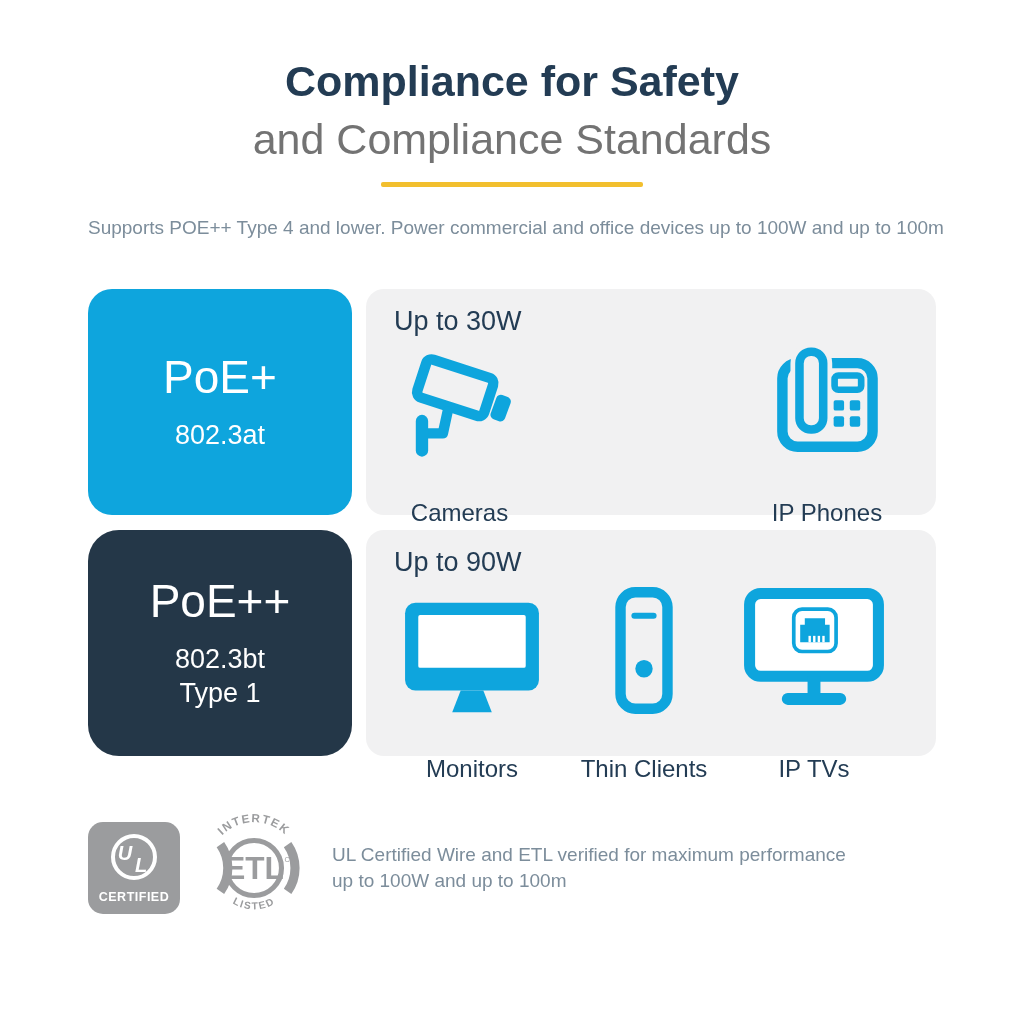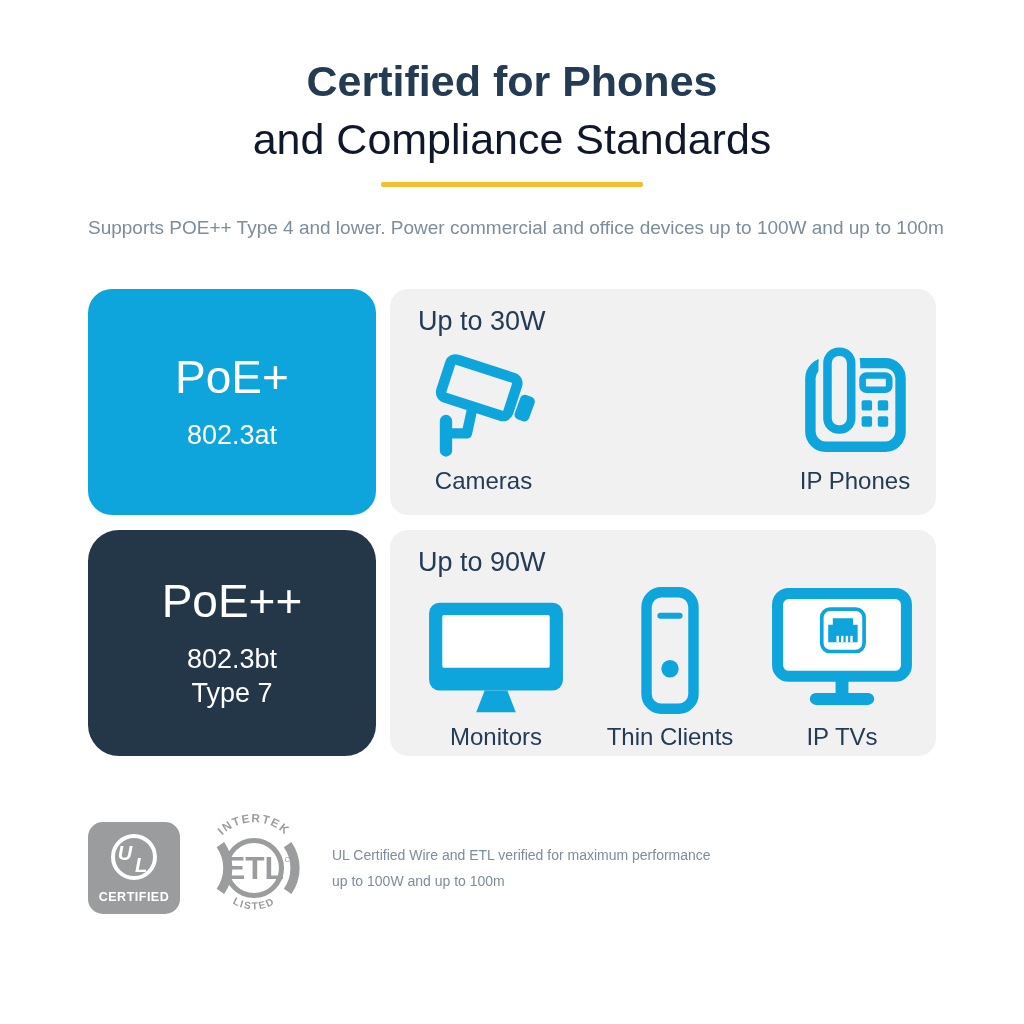--- a/index.html
+++ b/index.html
@@ -7,58 +7,58 @@
     width:1024px; height:1024px;
     background:#ffffff;
     font-family:"Liberation Sans", sans-serif;
     overflow:hidden;
   }
   .content { width:848px; margin:0 auto; }
 
   
   .header { padding-top:52px; text-align:center; }
   .title-line1 { font-size:43px; font-weight:700; line-height:58px; color:#233c54; }
-  .title-line2 { font-size:43px; font-weight:300; line-height:58px; color:#0f172a; }
+  .title-line2 { font-size:43px; font-weight:300; line-height:58px; color:#737373; }
   .divider { width:262px; height:5px; background:#f2bf2e; margin:14px auto 0; border-radius:2px; }
   .subtitle { margin-top:30px; font-size:19px; color:#7c8d9b; white-space:nowrap; text-align:center; }
 
   
   .rows { margin-top:50px; display:flex; flex-direction:column; gap:15px; }
   .row { display:flex; gap:14px; height:226px; }
   .badge {
-    width:288px; flex-shrink:0; border-radius:24px; color:#ffffff;
+    width:264px; flex-shrink:0; border-radius:24px; color:#ffffff;
     display:flex; flex-direction:column; align-items:center; justify-content:center;
   }
   .badge--blue { background:#0ea5dd; }
   .badge--navy { background:#243748;border-radius:31px; }
   .badge-title { font-size:46px; line-height:50px; }
   .badge-sub { font-size:27px; line-height:34px; margin-top:16px; text-align:center; }
   .panel {
     flex:1; background:#f1f1f2; border-radius:18px;
-    padding:16px 18px 0 28px; box-sizing:border-box;
+    padding:16px 46px 0 28px; box-sizing:border-box;
   }
   .panel-heading { font-size:27px; line-height:32px; color:#233c54; }
   .panel-items { display:flex; justify-content:space-between; align-items:flex-end; margin-top:8px; padding:0 6px; }
-  .panel-item { display:flex; flex-direction:column; align-items:center; }
+  .panel-item { display:flex; flex-direction:column; align-items:center;gap:32px; }
   .panel-item svg { display:block; }
   .panel-item-label { font-size:24px; color:#233c54; margin-top:8px; white-space:nowrap; }
 
   
   .footer { margin-top:56px; display:flex; align-items:center; }
   .footer svg { display:block; }
   .etl-wrap { margin-left:18px; }
-  .footer-text { margin-left:22px; font-size:14px; color:#7c8d9b; line-height:26px; }
+  .footer-text { margin-left:22px; font-size:19px; color:#7c8d9b; line-height:26px; }
 </style>
 </head>
 <body>
 
 <div class="content">
 
   <div class="header">
-    <div class="title-line1">Certified for Phones</div>
+    <div class="title-line1">Compliance for Safety</div>
     <div class="title-line2">and Compliance Standards</div>
     <div class="divider"></div>
     <div class="subtitle">Supports POE++ Type 4 and lower. Power commercial and office devices up to 100W and up to 100m</div>
   </div>
 
   <div class="rows">
 
     <div class="row">
       <div class="badge badge--blue">
         <div class="badge-title">PoE+</div>
@@ -99,21 +99,21 @@
 
         </div>
       </div>
     </div>
 
     <div class="row">
       <div class="badge badge--navy">
         <div class="badge-title">PoE++</div>
         <div class="badge-sub">
           <div>802.3bt</div>
-          <div>Type 7</div>
+          <div>Type 1</div>
         </div>
       </div>
       <div class="panel">
         <div class="panel-heading">Up to 90W</div>
         <div class="panel-items">
 
           <div class="panel-item">
             <svg width="144" height="115" viewBox="0 0 152 122">
               <rect x="5" y="3" width="142" height="93" rx="11" fill="#0ea5dd"></rect>
               <rect x="19" y="16" width="114" height="56" rx="2" fill="#ffffff"></rect>

